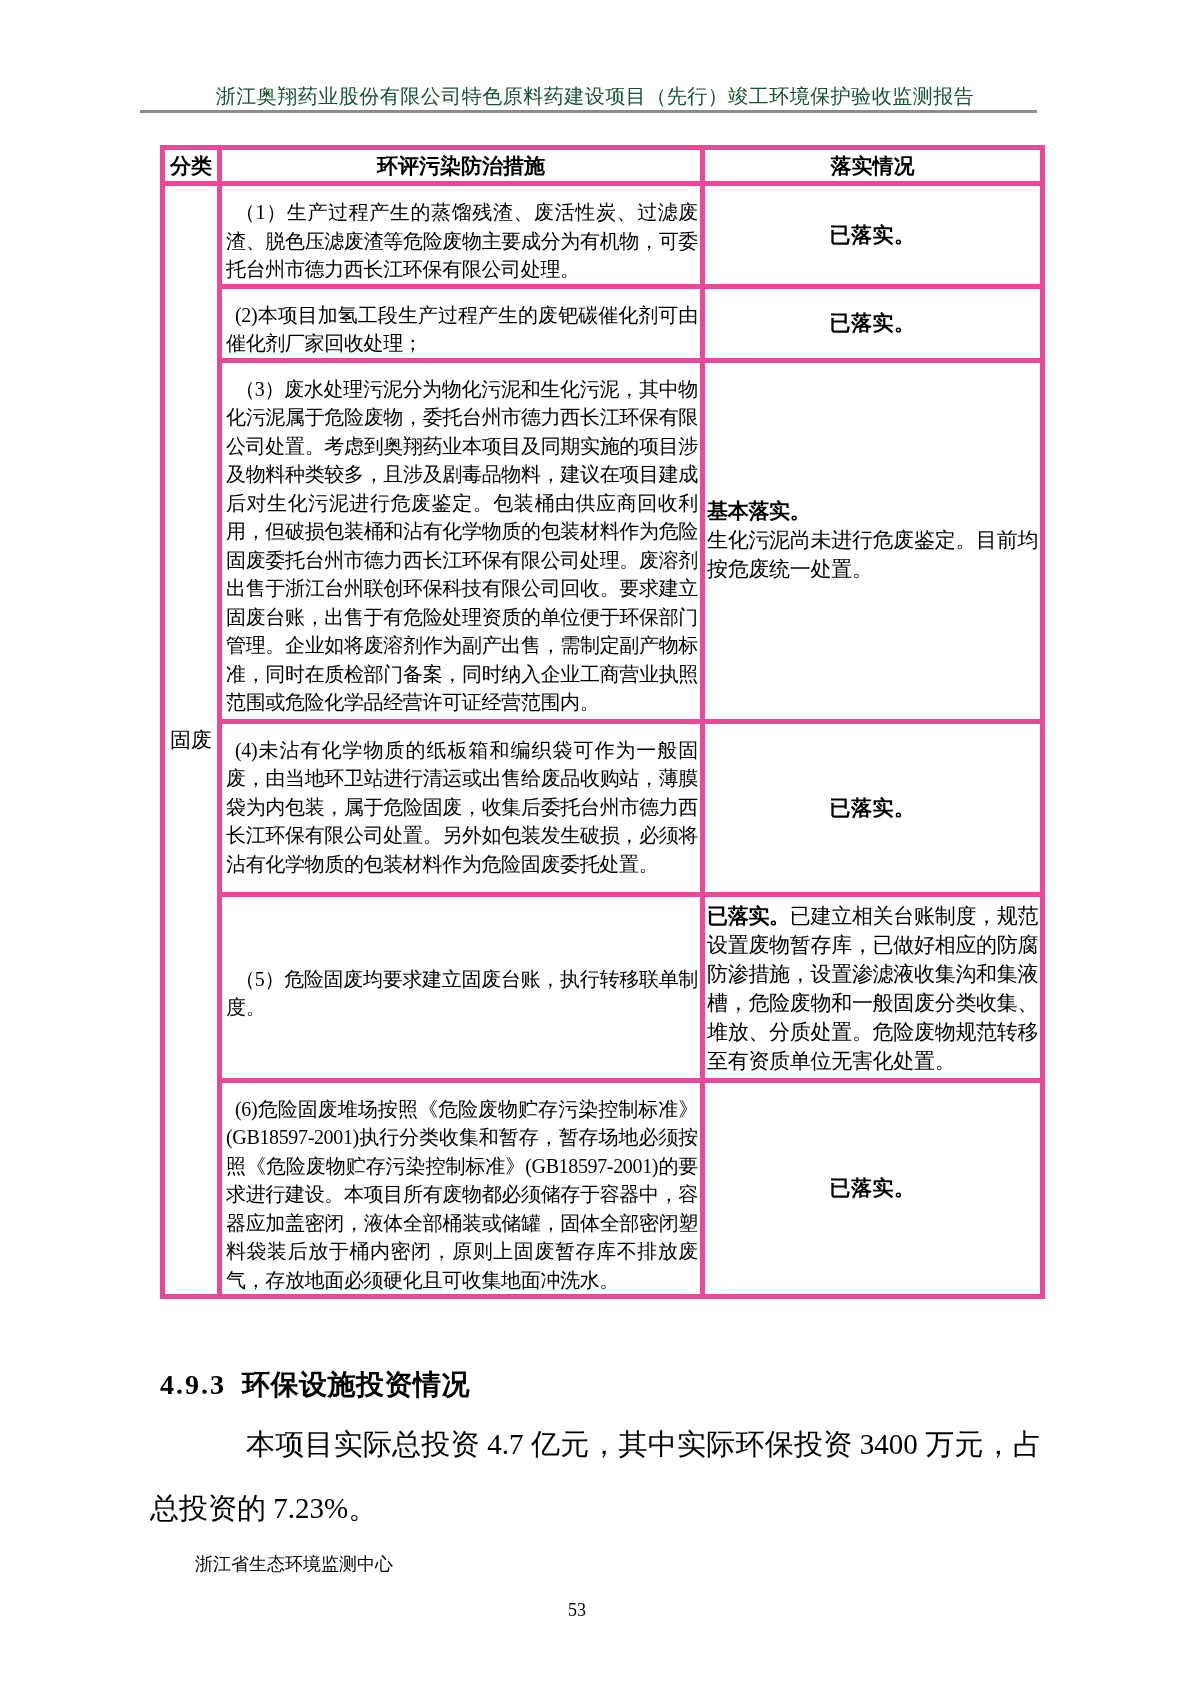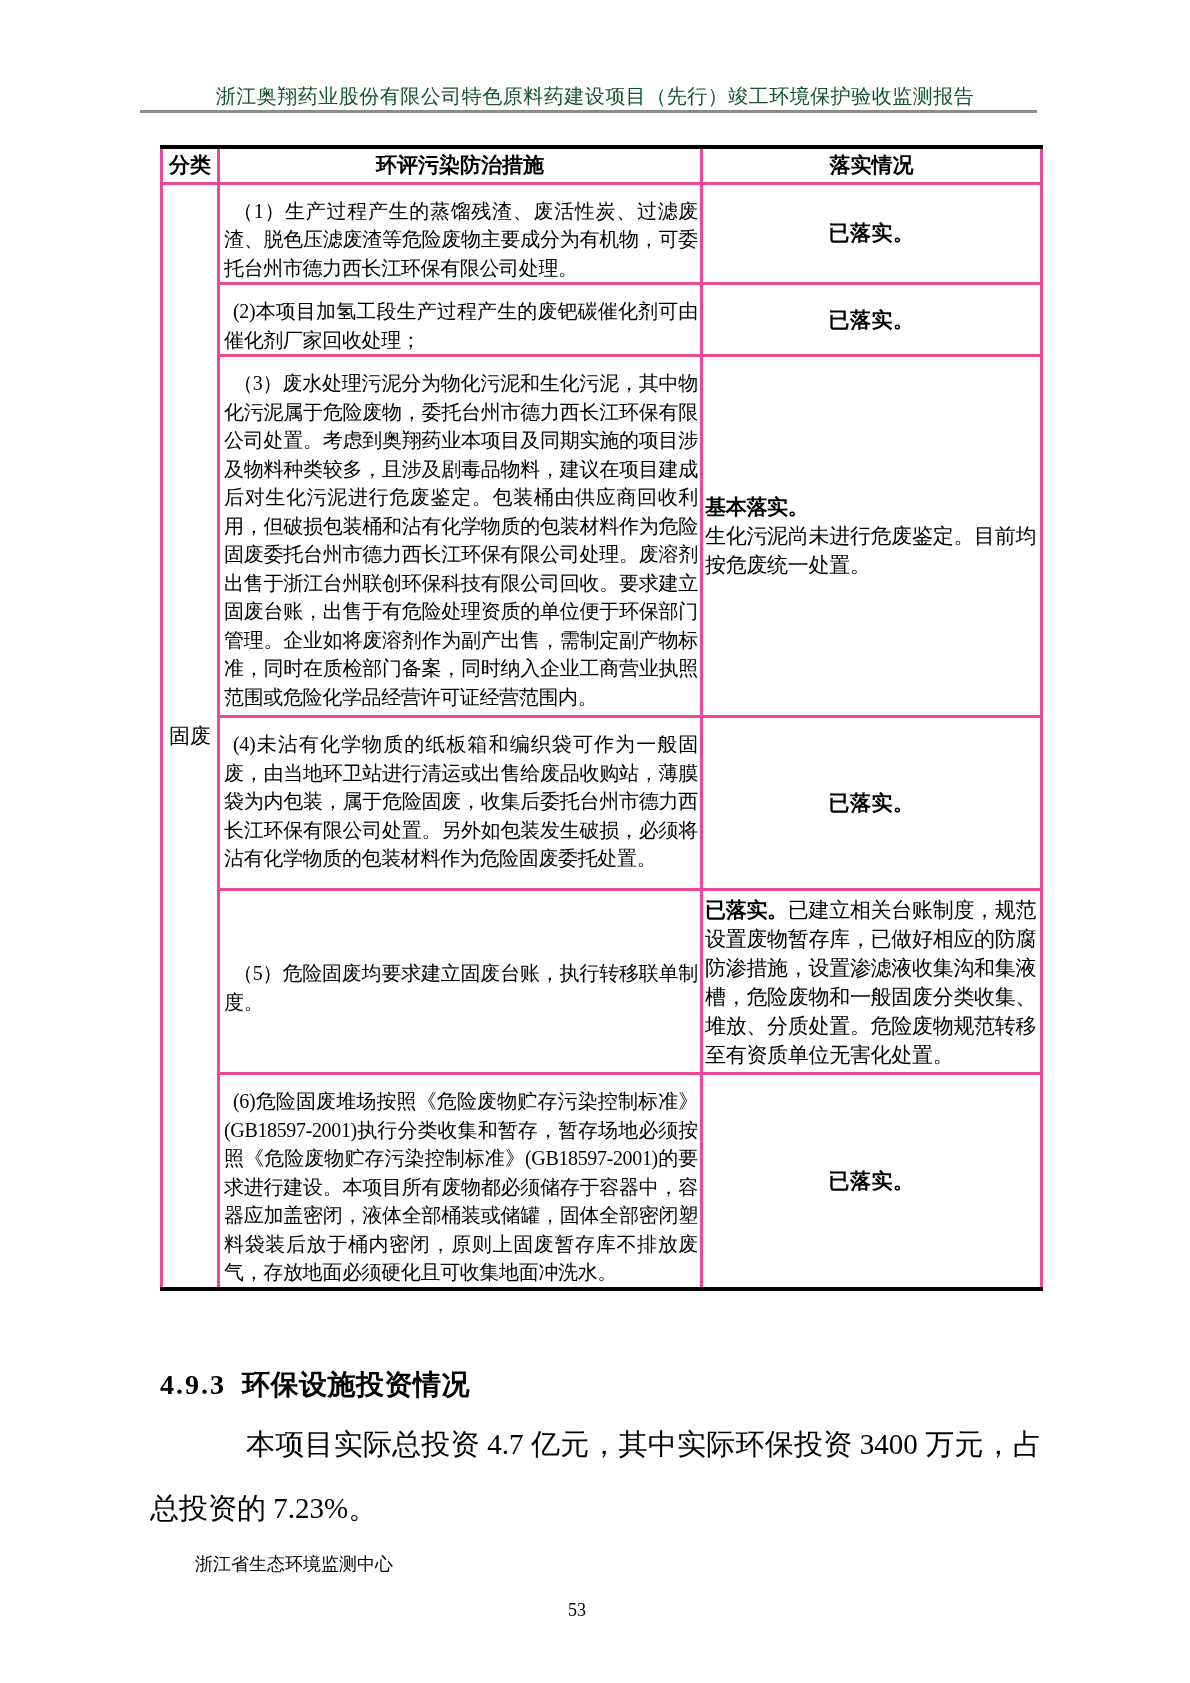--- a/index.html
+++ b/index.html
@@ -20,21 +20,21 @@
     background:#8c8c8c;
   }
 
   
   .tbl {
     position:absolute; top:145px; left:160px; width:880px;
     border-collapse:collapse; table-layout:fixed;
     border-left:1px solid #000; border-right:1px solid #000;
     border-top:4px solid #000; border-bottom:4px solid #000;
   }
-  .tbl th, .tbl td { border:3px solid #ec4899; }
+  .tbl th, .tbl td { border:5px solid #ec4899; }
   .tbl th {
     font-size:21px; font-weight:bold; text-align:center; vertical-align:middle;
   }
   .cat {
     text-align:center; vertical-align:middle; font-size:21px;
   }
   .measure {
     font-size:20px; letter-spacing:-0.35px; line-height:28.5px;
     text-align:justify; vertical-align:top;
     padding:12px 2px 0 4px; text-indent:9px;

